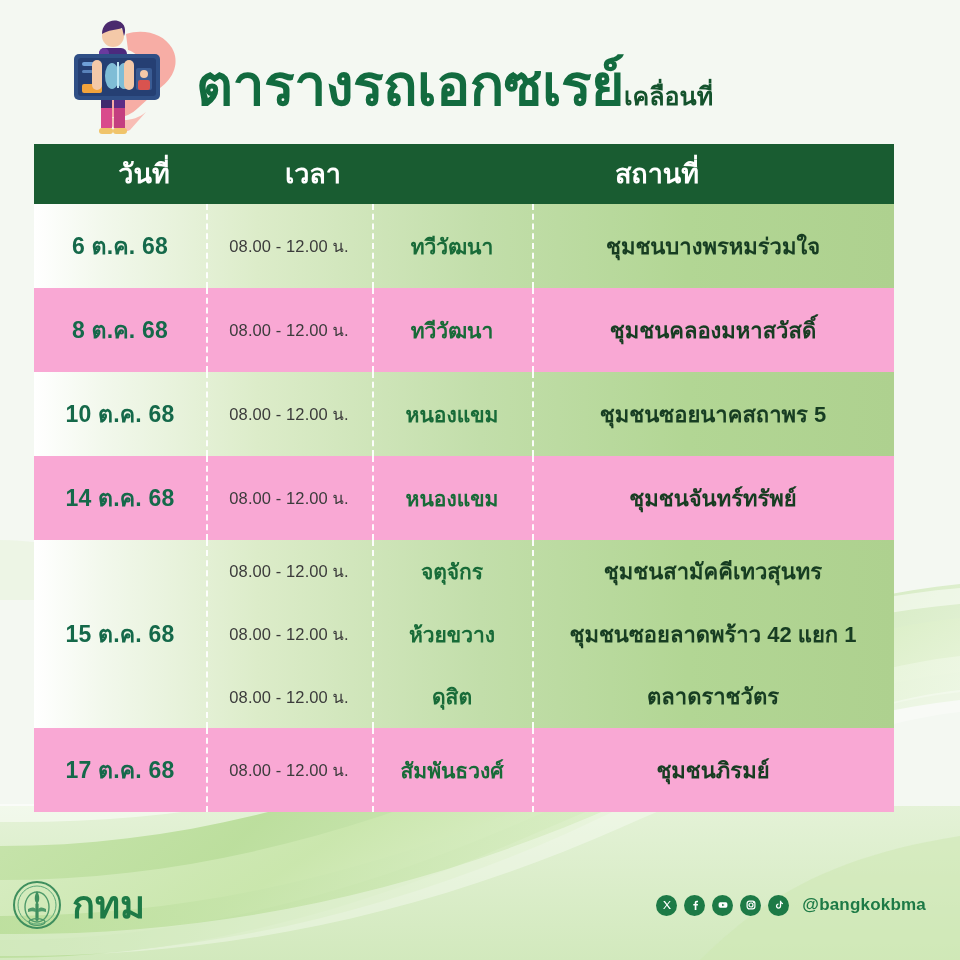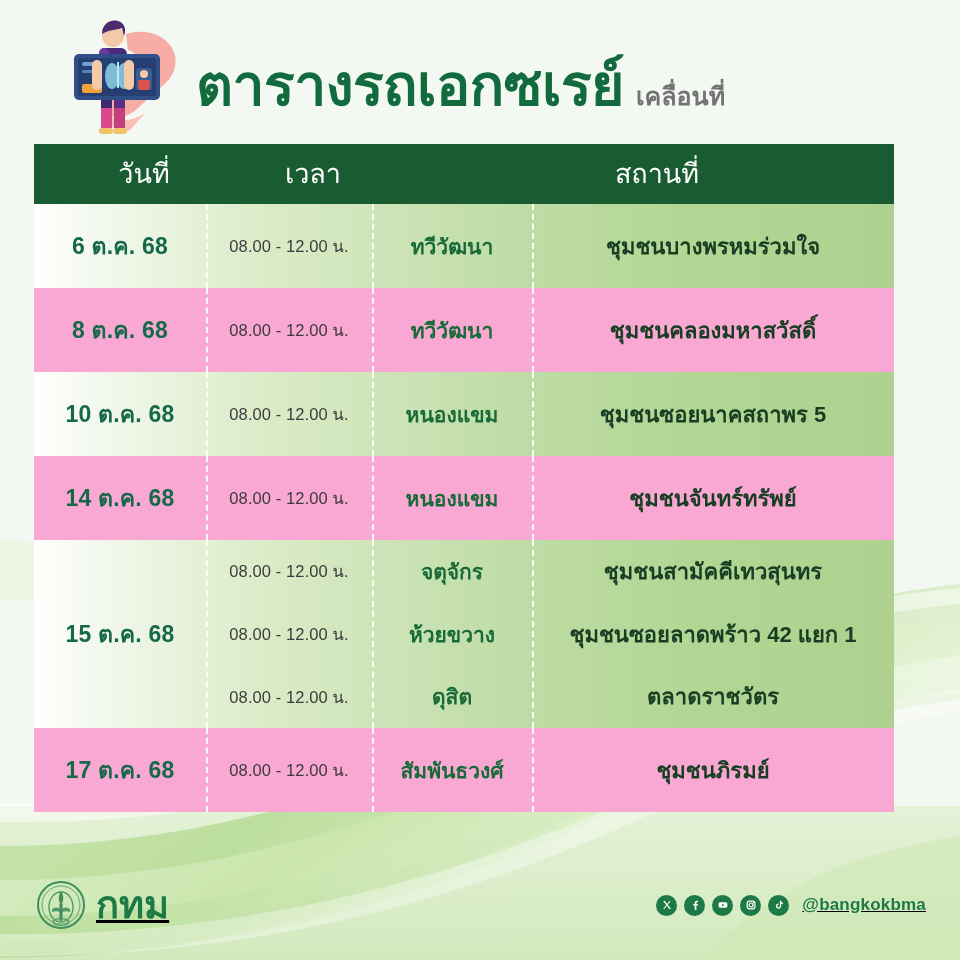--- a/index.html
+++ b/index.html
@@ -60,22 +60,22 @@
     font-weight: bold;
     color: #126b3f;
     letter-spacing: -0.5px;
     line-height: 1;
     white-space: nowrap;
   }
 
   #sub-title {
     font-size: 25px;
     font-weight: bold;
-    color: #737373;
-    margin-left: 12px;
+    color: #14532d;
+    margin-left: 0;
     line-height: 1;
     white-space: nowrap;
   }
 
   
   #schedule-table {
     position: absolute;
     left: 34px;
     top: 144px;
     width: 860px;
@@ -85,21 +85,21 @@
   .thead-row {
     display: flex;
     height: 60px;
     background: #195c31;
     align-items: center;
   }
 
   .th {
     color: #ffffff;
     font-size: 27px;
-    font-weight: normal;
+    font-weight: bold;
     text-align: center;
     line-height: 1;
     padding-left: 48px;
   }
 
   .col-date  { flex: 0 0 172px; }
   .col-time  { flex: 0 0 166px; }
   .col-dist  { flex: 0 0 160px; }
   .col-place { flex: 1 1 auto; }
 
@@ -191,22 +191,21 @@
   #footer {
     position: absolute;
     left: 0;
     bottom: 0;
     width: 960px;
     height: 110px;
     z-index: 3;
     display: flex;
     align-items: center;
     justify-content: space-between;
-    padding: 0 34px 0 36px;
-    text-decoration: underline;
+    padding: 0 34px 0 12px;
   }
 
   #brand {
     display: flex;
     align-items: center;
     gap: 10px;
   }
 
   #brand-name {
     font-size: 38px;

